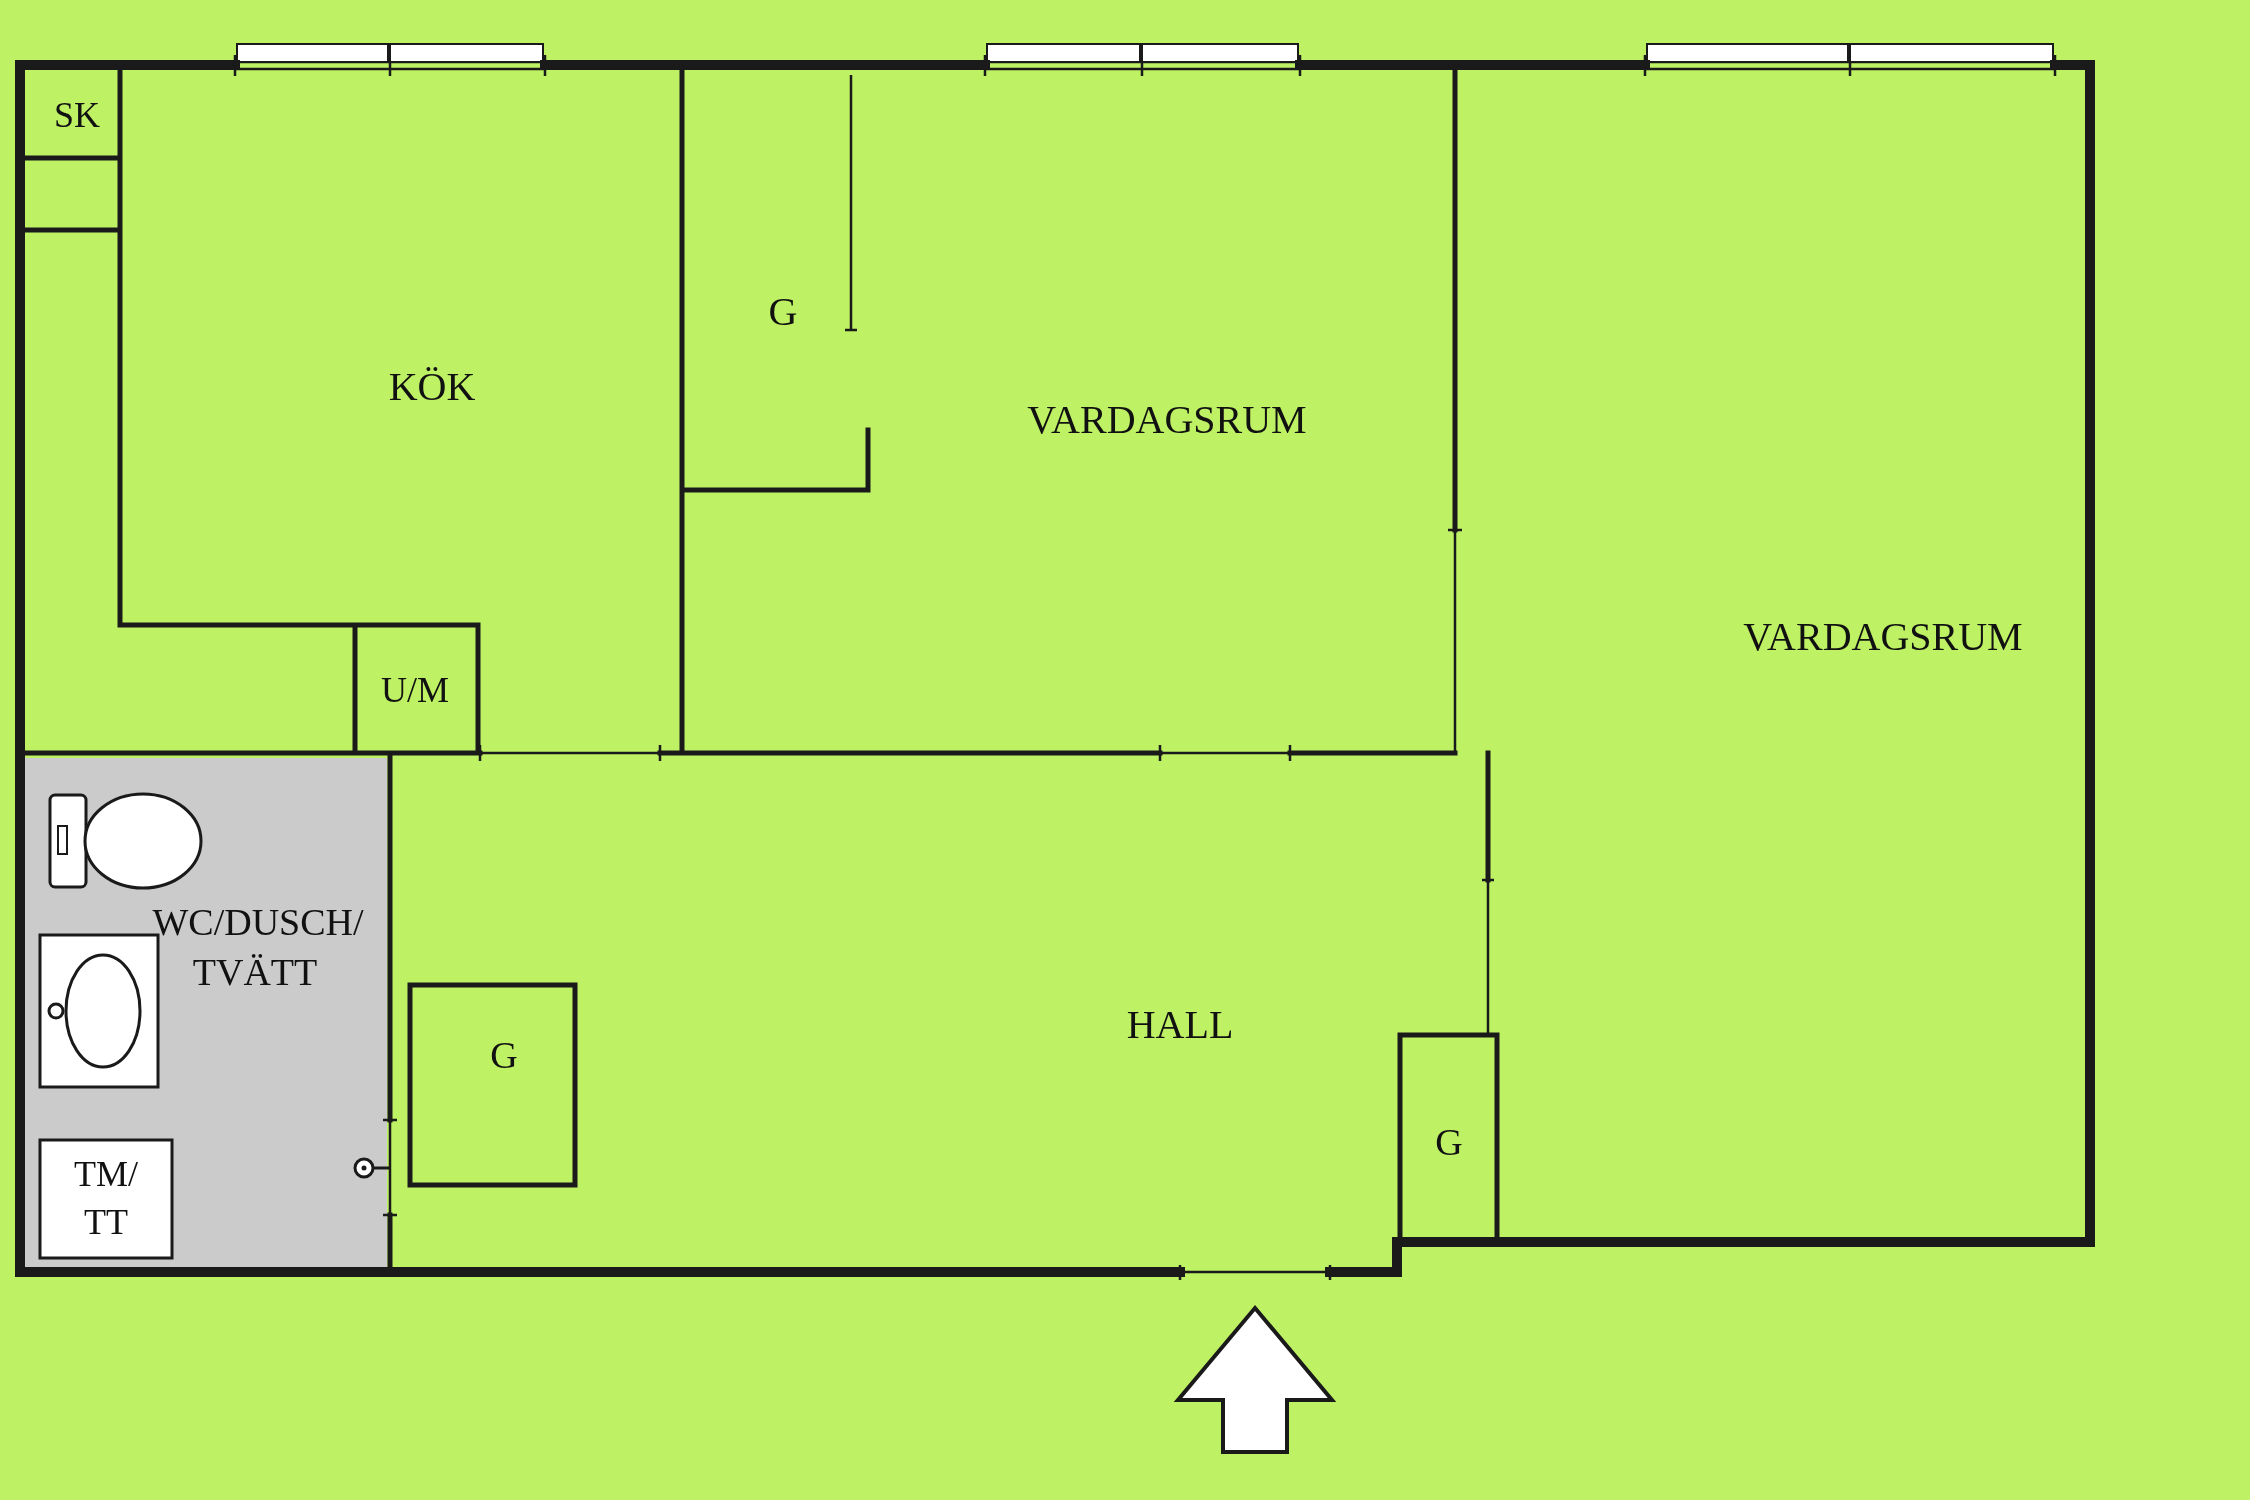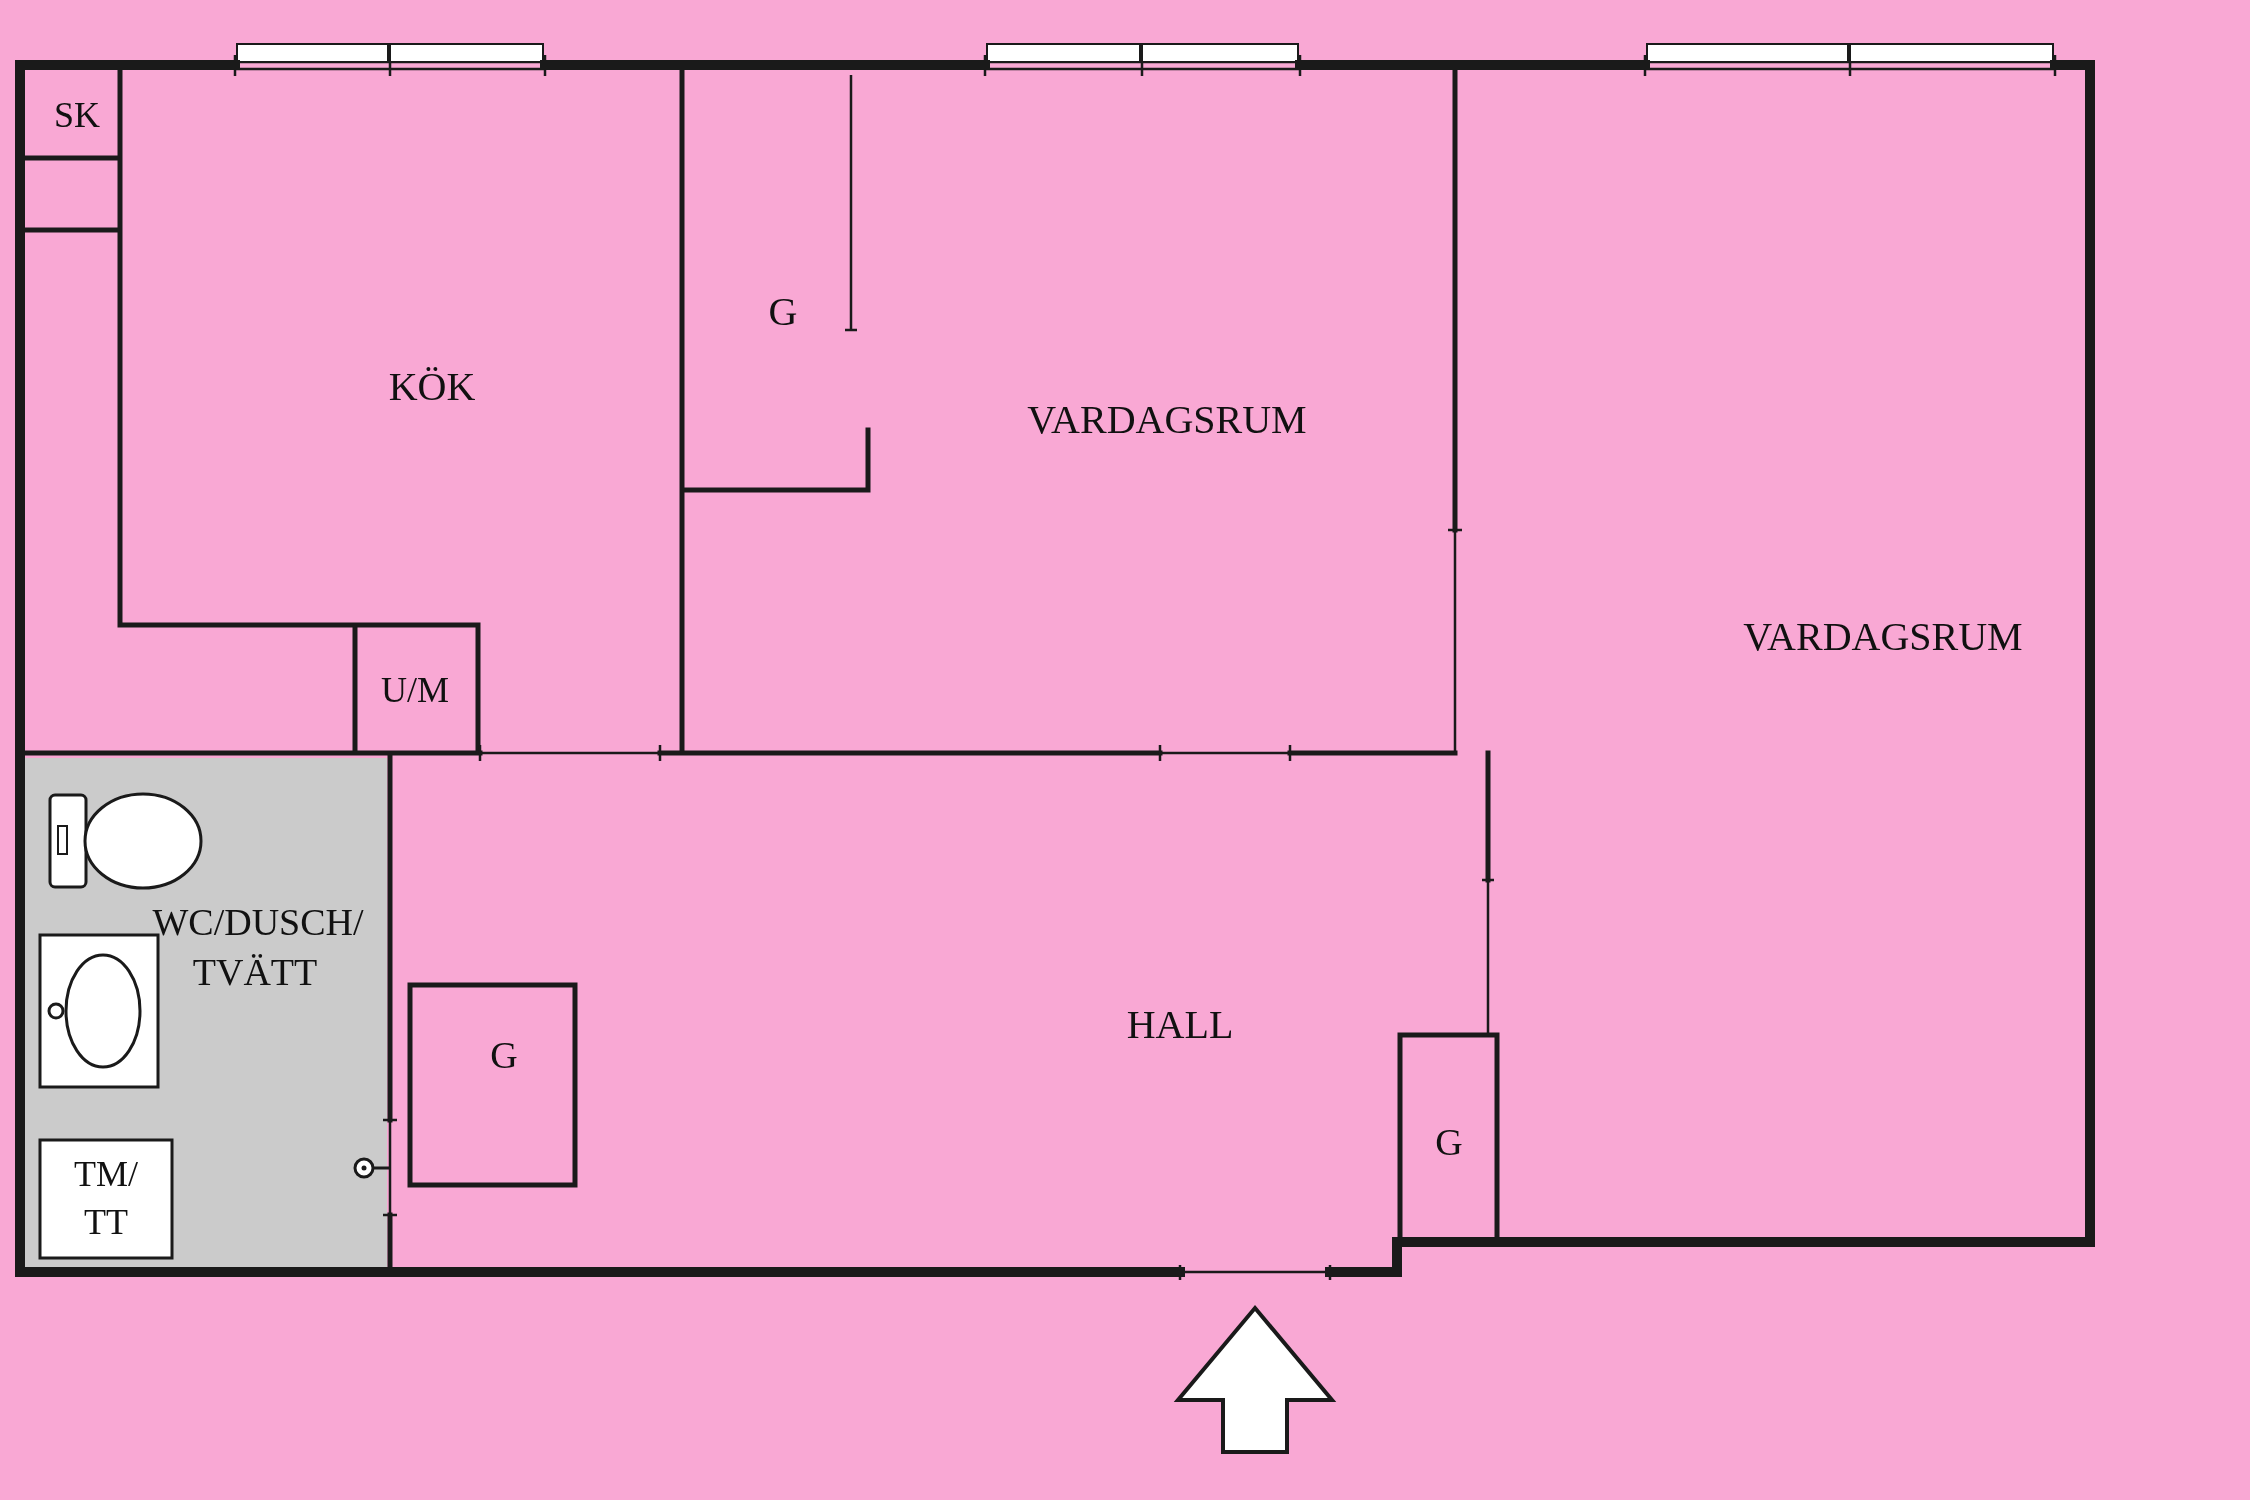--- a/index.html
+++ b/index.html
@@ -1,16 +1,16 @@
 <!DOCTYPE html>
 <html><head>
 <meta charset="utf-8">
 <style>
   html,body{margin:0;padding:0;background:#ffffff;}
-  .stage{position:relative;width:2250px;height:1500px;background:#f9a8d4;overflow:hidden;}
+  .stage{position:relative;width:2250px;height:1500px;background:#bef264;overflow:hidden;}
   svg{position:absolute;left:0;top:0;}
   .lbl{font-family:"Liberation Serif", serif; fill:#111111;}
   .wall{stroke:#1a1a1a;fill:none;}
   .thin{stroke:#1a1a1a;fill:none;}
   .fixture{stroke:#1a1a1a;fill:#ffffff;}
 </style>
 </head>
 <body>
 
 <div class="stage">

